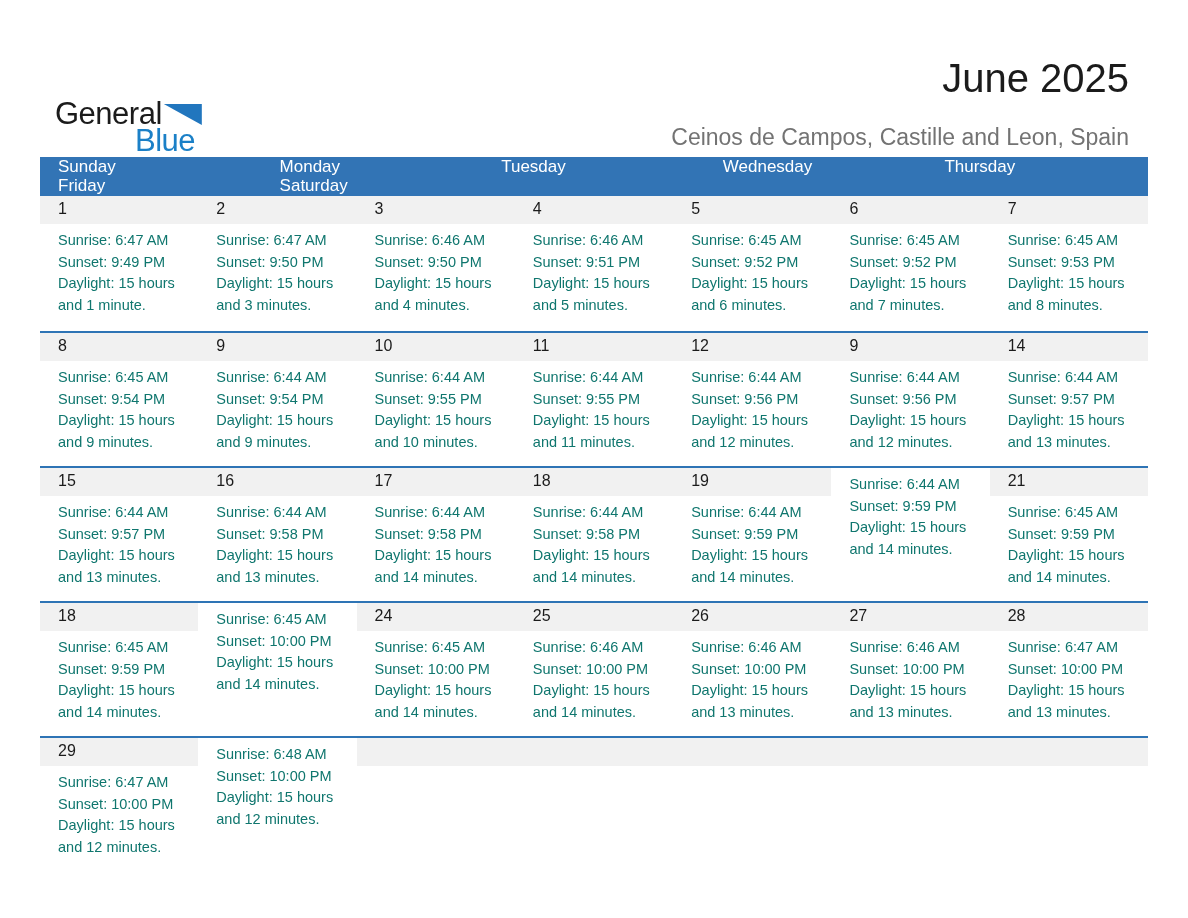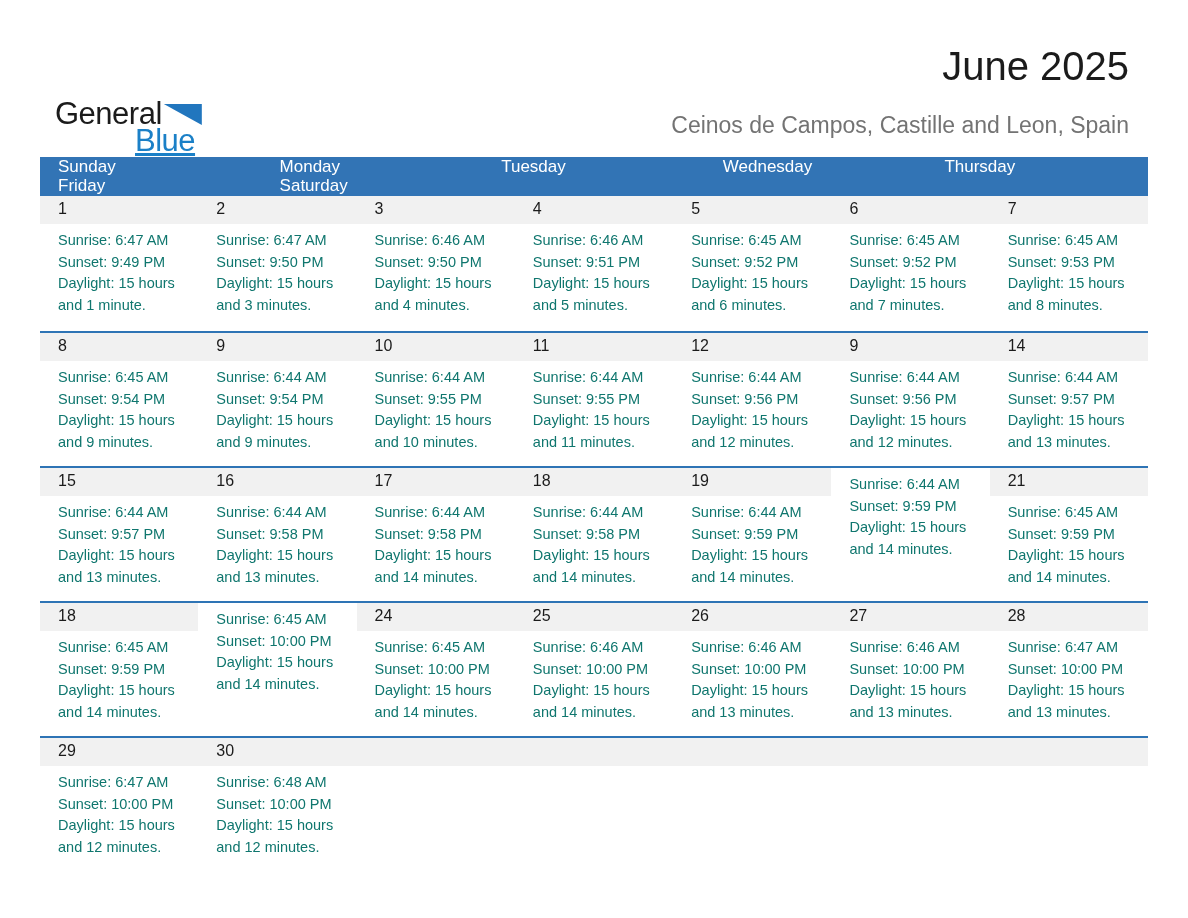--- a/index.html
+++ b/index.html
@@ -27,25 +27,25 @@
     line-height: 1; white-space: nowrap; margin-top: 38px;
   }
   .logo-tri {
     display: inline-block; width: 38px; height: 21px;
     background: #2176BE;
     clip-path: polygon(0 0, 100% 0, 100% 100%);
     margin-left: 2px; vertical-align: baseline; position: relative; top: 1px;
   }
   .logo-line2 {
     font-size: 31px; color: var(--logo-blue); letter-spacing: -0.5px;
-    line-height: 1; margin-top: -4px; padding-left: 80px; text-decoration: underline;
+    line-height: 1; margin-top: -4px; padding-left: 80px;
   }
 
   .title-block { position: absolute; right: 19px; top: 0; text-align: right; width: 700px; }
-  .cal-title { font-size: 40px; color: #1b1b1b; margin-top: 46px; line-height: 1; }
+  .cal-title { font-size: 40px; color: #1b1b1b; margin-top: 58px; line-height: 1; }
   .cal-subtitle { font-size: 23px; color: #737373; margin-top: 28px; line-height: 1; }
 
   
   .calendar { position: absolute; left: 40px; top: 157px; width: 1108px; }
 
   .weekday-row {
     display: grid; grid-template-columns: repeat(5, 1fr);
     background: var(--header-blue); height: 39px; align-items: center;
   }
   .weekday-cell {
@@ -359,21 +359,20 @@
           <div class="day-cell">
             <div class="day-num">29</div>
             <div class="day-info">
               <div>Sunrise: 6:47 AM</div>
               <div>Sunset: 10:00 PM</div>
               <div>Daylight: 15 hours</div>
               <div>and 12 minutes.</div>
             </div>
           </div>
           <div class="day-cell">
-            <div class="day-num">30</div>
             <div class="day-info">
               <div>Sunrise: 6:48 AM</div>
               <div>Sunset: 10:00 PM</div>
               <div>Daylight: 15 hours</div>
               <div>and 12 minutes.</div>
             </div>
           </div>
           <div class="day-cell">
             <div class="day-num"></div>
           </div>

